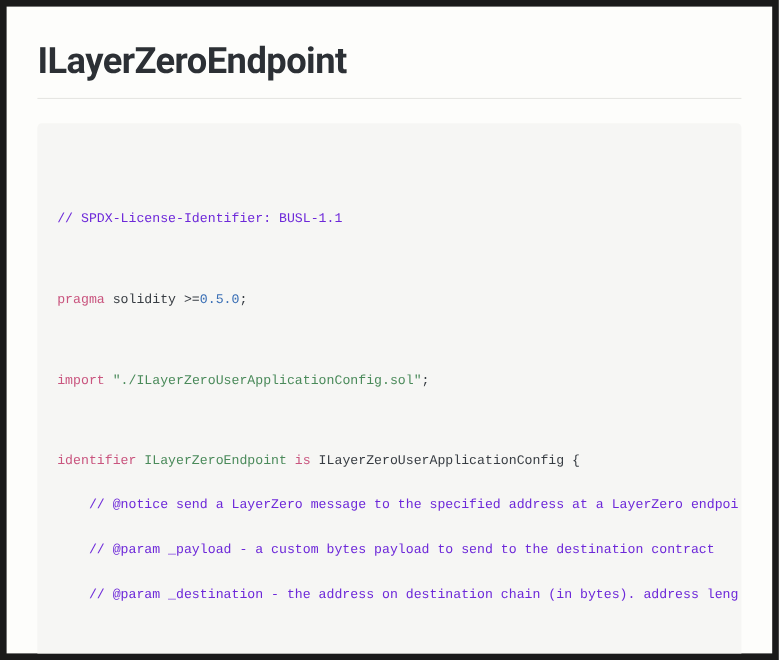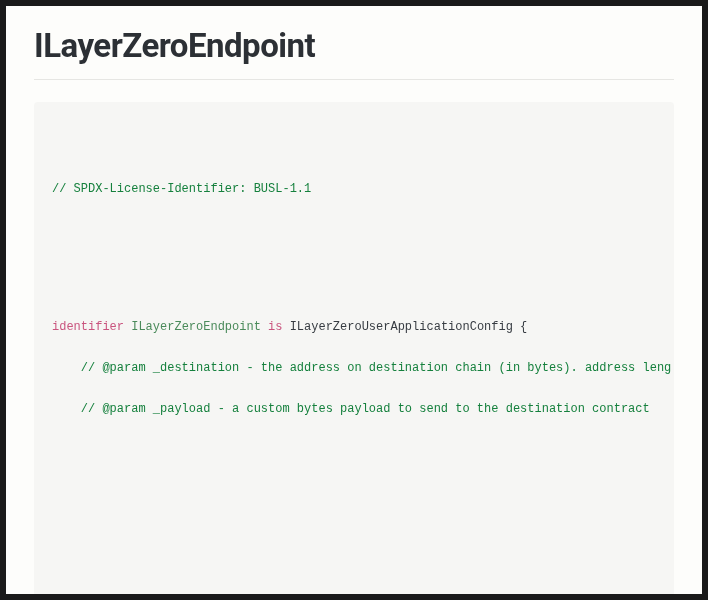--- a/index.html
+++ b/index.html
@@ -6,21 +6,21 @@
   html, body { width: 708px; height: 600px; overflow: hidden; }
   body {
     background: #1a1a1a;
     padding: 6px;
     font-family: -apple-system, BlinkMacSystemFont, "Segoe UI", Roboto, sans-serif;
   }
   .page {
     width: 100%;
     height: 100%;
     background: #fdfdfb;
-    padding: 20px 28px 0 28px;
+    padding: 30px 28px 0 28px;
     overflow: hidden;
     position: relative;
   }
   h1.title {
     color: #2c3035;
     font-size: 33px;
     font-weight: 700;
     letter-spacing: -0.5px;
     margin-bottom: 14px;
   }
@@ -46,21 +46,21 @@
     top: 10px;
     right: 12px;
     width: 18px;
     height: 18px;
     color: #9aa0a6;
     cursor: pointer;
     display: flex;
     align-items: center;
     justify-content: center;
   }
-  .c-comment { color: #15803d; }
+  .c-comment { color: #6d28d9; }
   .c-key { color: #c9547e; }
   .c-str { color: #4a8a5a; }
   .c-num { color: #3a6fb5; }
   .c-id { color: #4a8a5a; }
   .line { display: block; min-height: 1.7em; }
   .blank { display: block; height: 1.0em; }
 </style>
 </head>
 <body>
 
@@ -70,25 +70,28 @@
 
   <div class="code-block">
     <div class="copy-btn">
       <span>
         
       </span>
     </div>
 
 <span class="line"><span class="c-comment">// SPDX-License-Identifier: BUSL-1.1</span></span>
 <span class="blank"></span>
+<span class="line"><span class="c-key">pragma</span><span> solidity &gt;=</span><span class="c-num">0.5.0</span><span>;</span></span>
 <span class="blank"></span>
+<span class="line"><span class="c-key">import</span><span> </span><span class="c-str">"./ILayerZeroUserApplicationConfig.sol"</span><span>;</span></span>
 <span class="blank"></span>
 <span class="line"><span class="c-key">identifier</span><span class="c-id"> ILayerZeroEndpoint </span><span class="c-key">is</span><span> ILayerZeroUserApplicationConfig {</span></span>
+<span class="line"><span class="c-comment">    // @notice send a LayerZero message to the specified address at a LayerZero endpoi</span></span>
+<span class="line"><span class="c-comment">    // @param _payload - a custom bytes payload to send to the destination contract</span></span>
 <span class="line"><span class="c-comment">    // @param _destination - the address on destination chain (in bytes). address leng</span></span>
-<span class="line"><span class="c-comment">    // @param _payload - a custom bytes payload to send to the destination contract</span></span>
 
 
 
 
 
 
 
 
 
 

